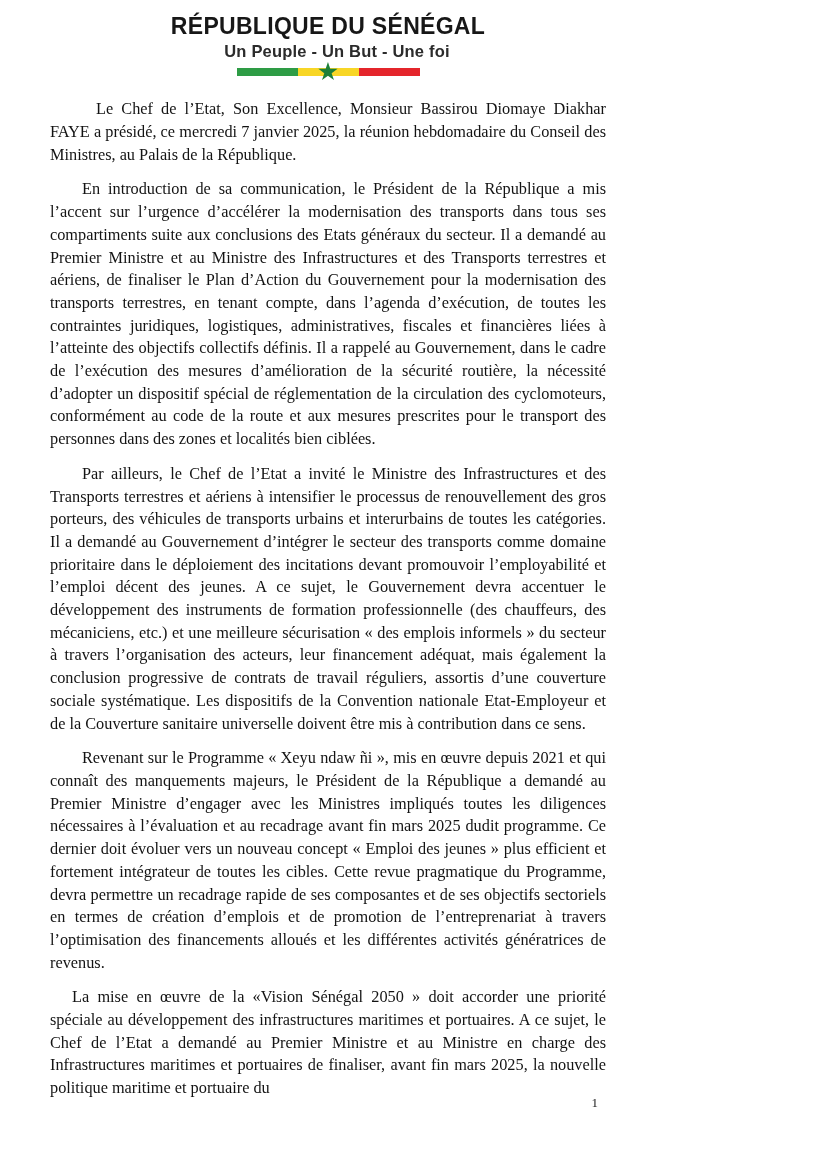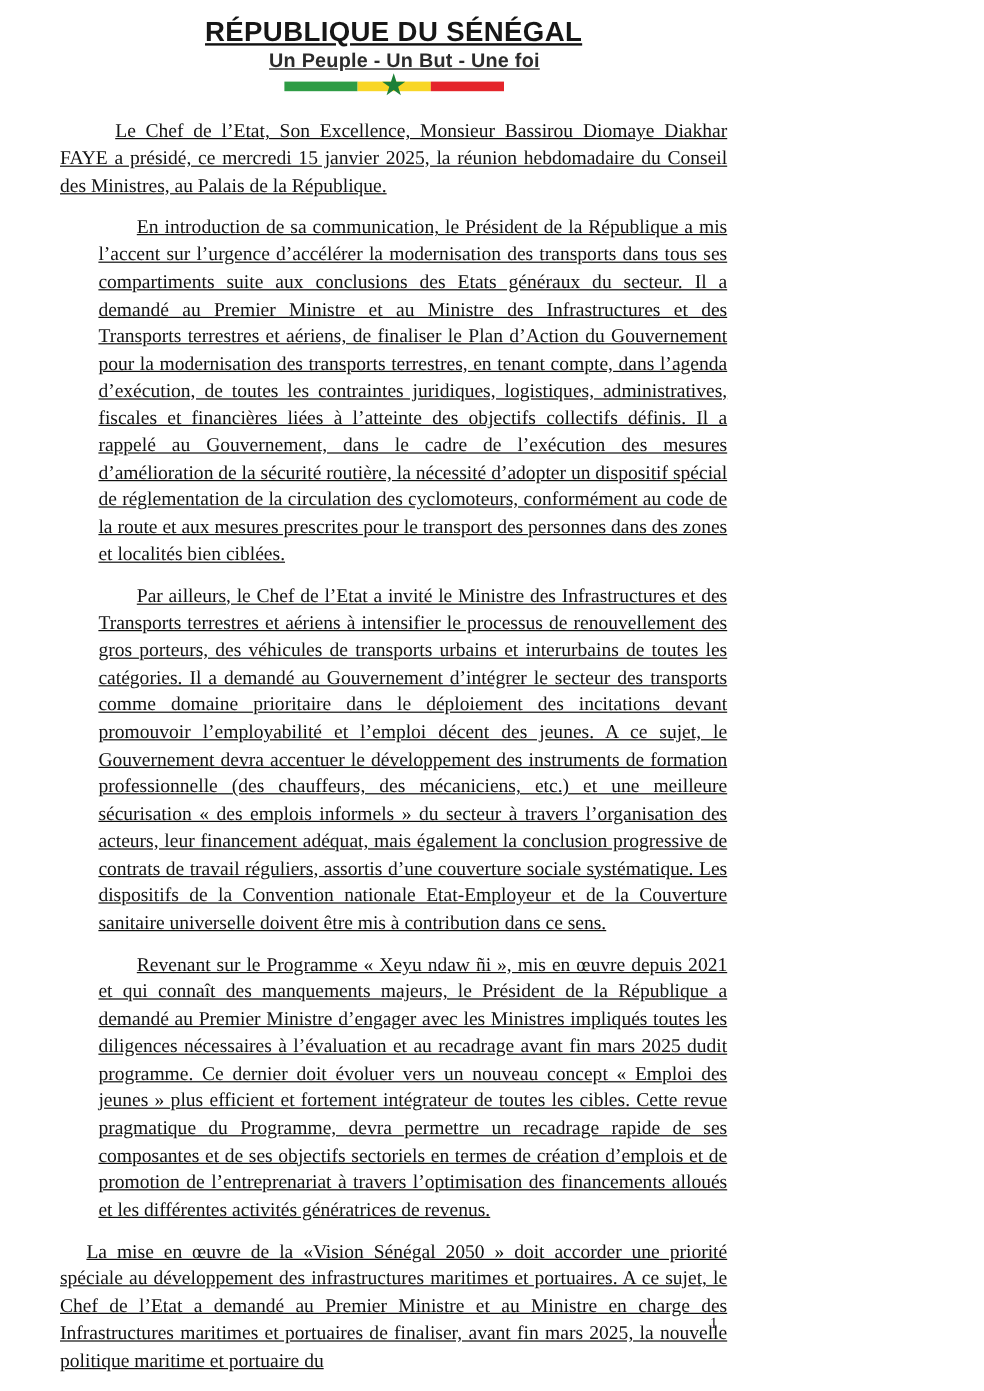--- a/index.html
+++ b/index.html
@@ -8,21 +8,20 @@
     background: #ffffff;
     font-family: "Liberation Serif", serif;
     color: #111111;
   }
   .page {
     position: relative;
     width: 656px;
     height: 1159px;
     background: #ffffff;
     overflow: hidden;
-    text-decoration: underline;
   }
 
   
   .header {
     padding-top: 14px;
     text-align: center;
     font-family: "Liberation Sans", sans-serif;
   }
   .country-name {
     font-size: 23px;
@@ -69,21 +68,21 @@
   .content {
     margin-top: 22px;
     padding: 0 50px;
     font-size: 16.3px;
     line-height: 22.7px;
     text-align: justify;
     color: #131313;
   }
   .content p { margin-bottom: 12px; }
   .content p.indent-lg { text-indent: 46px; }
-  .content p.indent-md { text-indent: 32px; margin-left: 32px; }
+  .content p.indent-md { text-indent: 32px; }
   .content p.indent-sm { text-indent: 22px; }
 
   .page-number {
     position: absolute;
     right: 58px;
     bottom: 48px;
     font-size: 13px;
     font-family: "Liberation Serif", serif;
     color: #222222;
   }
@@ -99,21 +98,21 @@
     <div class="flag-bar">
       <div class="flag-seg" style="background: rgb(46, 156, 69);"></div>
       <div class="flag-seg" style="background: rgb(248, 214, 38);"></div>
       <div class="flag-seg" style="background: rgb(228, 37, 43);"></div>
       <span class="flag-star" style="color: rgb(29, 128, 56);">★</span>
     </div>
   </div>
 
 
   <div class="content">
-    <p class="indent-lg">Le Chef de l’Etat, Son Excellence, Monsieur Bassirou Diomaye Diakhar FAYE a présidé, ce mercredi 15 janvier 2025, la réunion hebdomadaire du Conseil des Ministres, au Palais de la République.</p>
+    <p class="indent-lg">Le Chef de l’Etat, Son Excellence, Monsieur Bassirou Diomaye Diakhar FAYE a présidé, ce mercredi 7 janvier 2025, la réunion hebdomadaire du Conseil des Ministres, au Palais de la République.</p>
     <p class="indent-md">En introduction de sa communication, le Président de la République a mis l’accent sur l’urgence d’accélérer la modernisation des transports dans tous ses compartiments suite aux conclusions des Etats généraux du secteur. Il a demandé au Premier Ministre et au Ministre des Infrastructures et des Transports terrestres et aériens, de finaliser le Plan d’Action du Gouvernement pour la modernisation des transports terrestres, en tenant compte, dans l’agenda d’exécution, de toutes les contraintes juridiques, logistiques, administratives, fiscales et financières liées à l’atteinte des objectifs collectifs définis. Il a rappelé au Gouvernement, dans le cadre de l’exécution des mesures d’amélioration de la sécurité routière, la nécessité d’adopter un dispositif spécial de réglementation de la circulation des cyclomoteurs, conformément au code de la route et aux mesures prescrites pour le transport des personnes dans des zones et localités bien ciblées.</p>
     <p class="indent-md">Par ailleurs, le Chef de l’Etat a invité le Ministre des Infrastructures et des Transports terrestres et aériens à intensifier le processus de renouvellement des gros porteurs, des véhicules de transports urbains et interurbains de toutes les catégories. Il a demandé au Gouvernement d’intégrer le secteur des transports comme domaine prioritaire dans le déploiement des incitations devant promouvoir l’employabilité et l’emploi décent des jeunes. A ce sujet, le Gouvernement devra accentuer le développement des instruments de formation professionnelle (des chauffeurs, des mécaniciens, etc.) et une meilleure sécurisation « des emplois informels » du secteur à travers l’organisation des acteurs, leur financement adéquat, mais également la conclusion progressive de contrats de travail réguliers, assortis d’une couverture sociale systématique. Les dispositifs de la Convention nationale Etat-Employeur et de la Couverture sanitaire universelle doivent être mis à contribution dans ce sens.</p>
     <p class="indent-md">Revenant sur le Programme « Xeyu ndaw ñi », mis en œuvre depuis 2021 et qui connaît des manquements majeurs, le Président de la République a demandé au Premier Ministre d’engager avec les Ministres impliqués toutes les diligences nécessaires à l’évaluation et au recadrage avant fin mars 2025 dudit programme. Ce dernier doit évoluer vers un nouveau concept « Emploi des jeunes » plus efficient et fortement intégrateur de toutes les cibles. Cette revue pragmatique du Programme, devra permettre un recadrage rapide de ses composantes et de ses objectifs sectoriels en termes de création d’emplois et de promotion de l’entreprenariat à travers l’optimisation des financements alloués et les différentes activités génératrices de revenus.</p>
     <p class="indent-sm">La mise en œuvre de la «Vision Sénégal 2050 » doit accorder une priorité spéciale au développement des infrastructures maritimes et portuaires. A ce sujet, le Chef de l’Etat a demandé au Premier Ministre et au Ministre en charge des Infrastructures maritimes et portuaires de finaliser, avant fin mars 2025, la nouvelle politique maritime et portuaire du</p>
   </div>
 
   <div class="page-number">1</div>
 
 </div>
 

